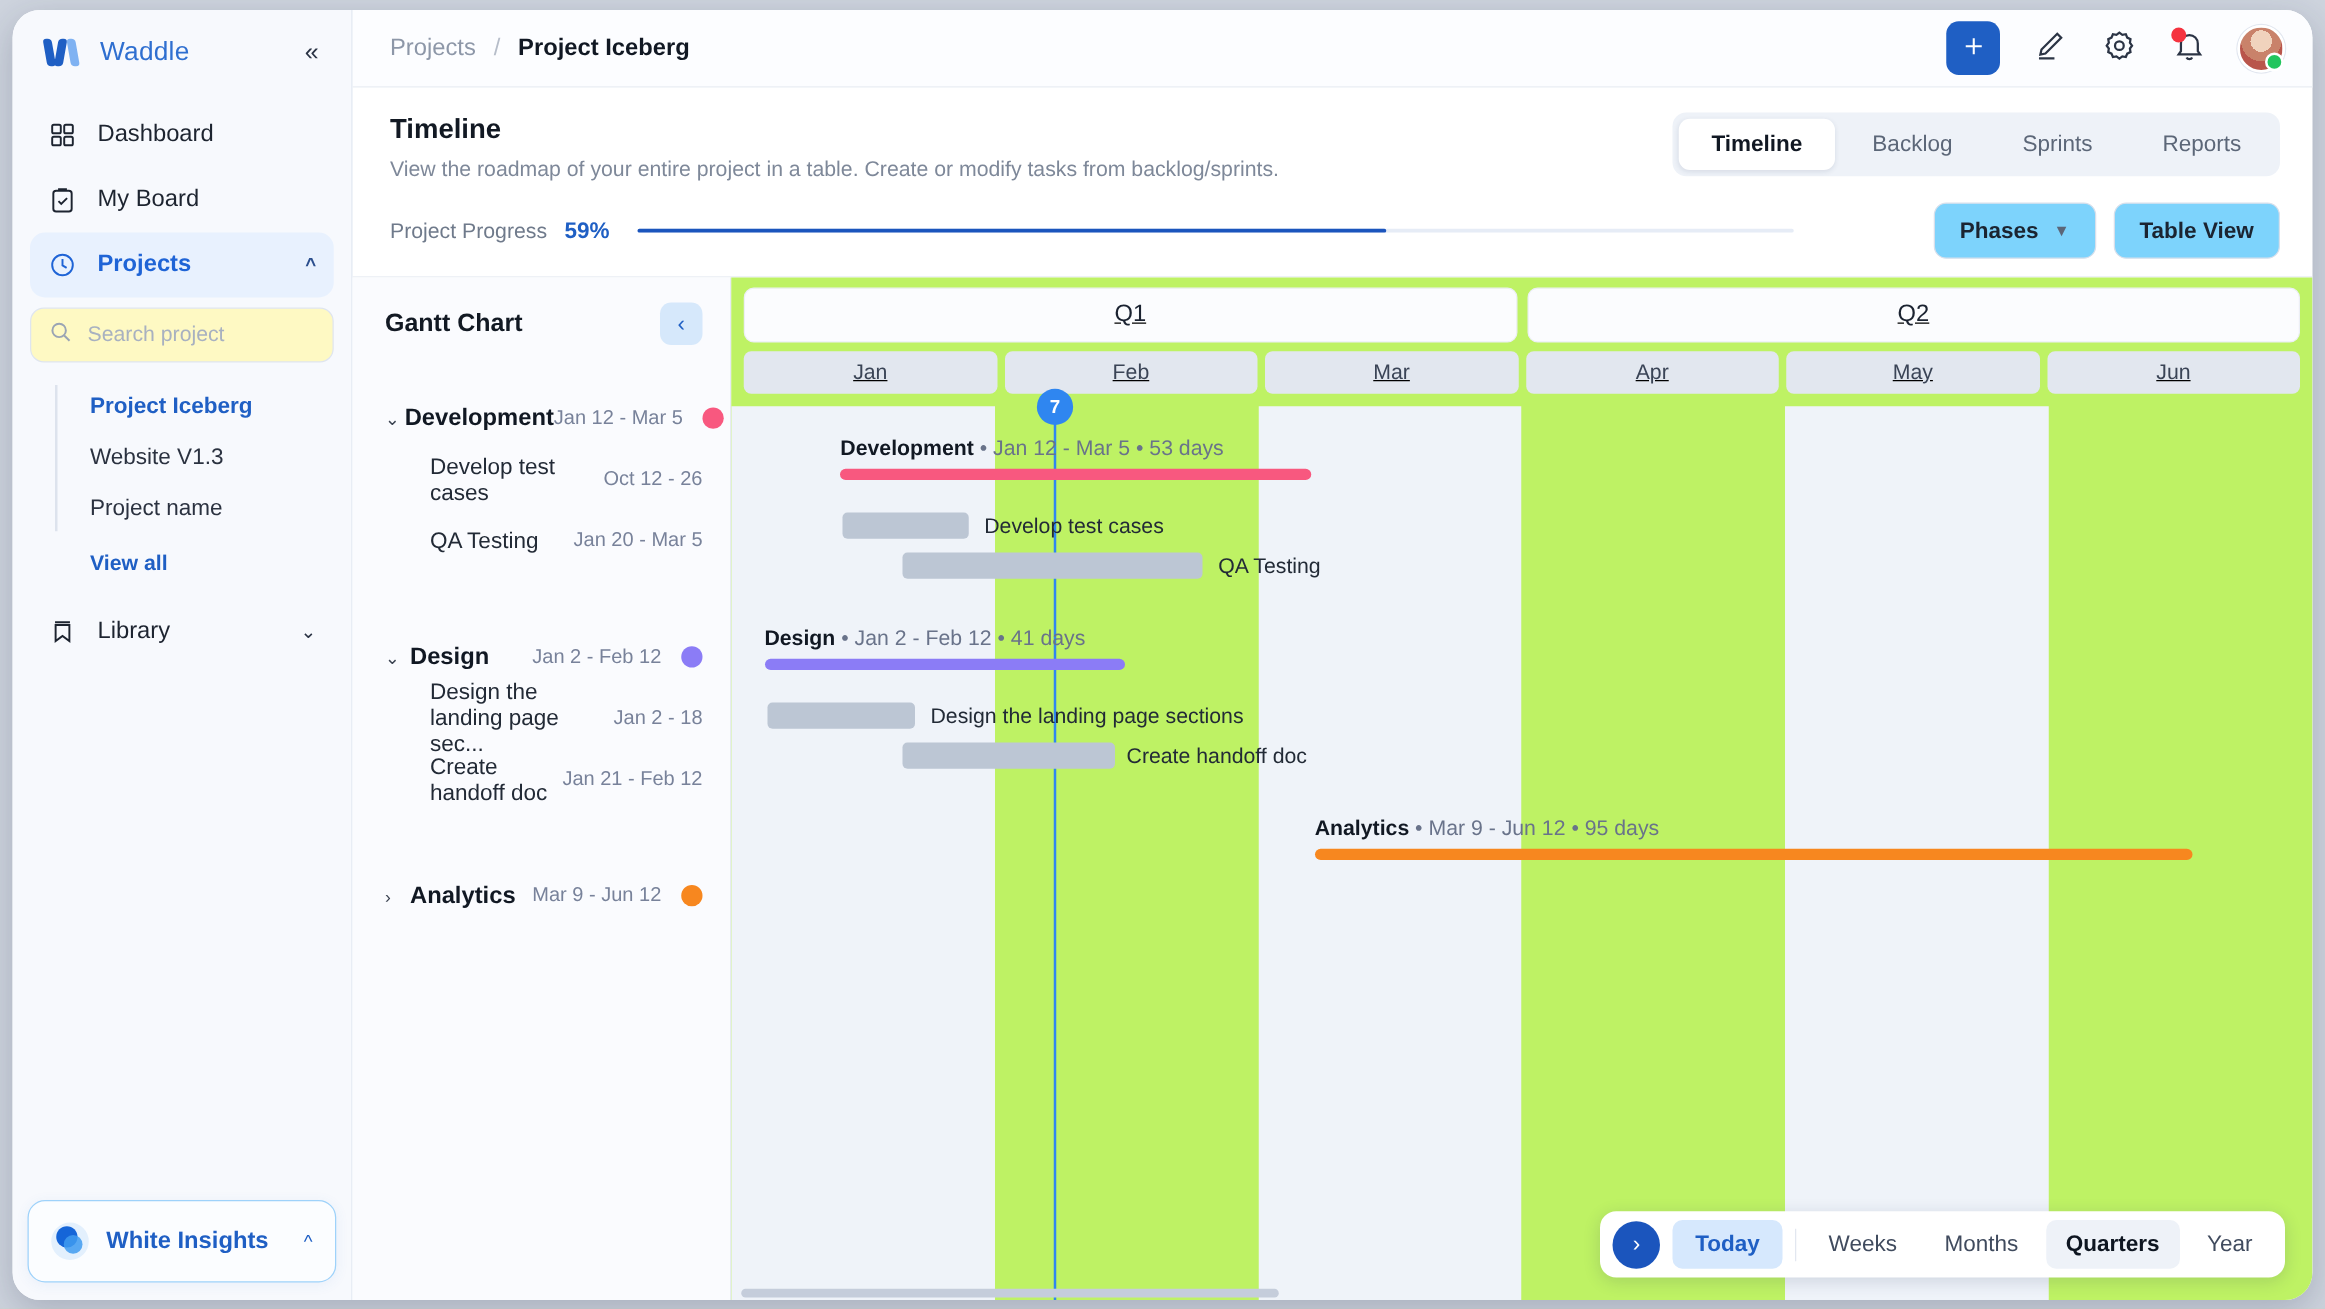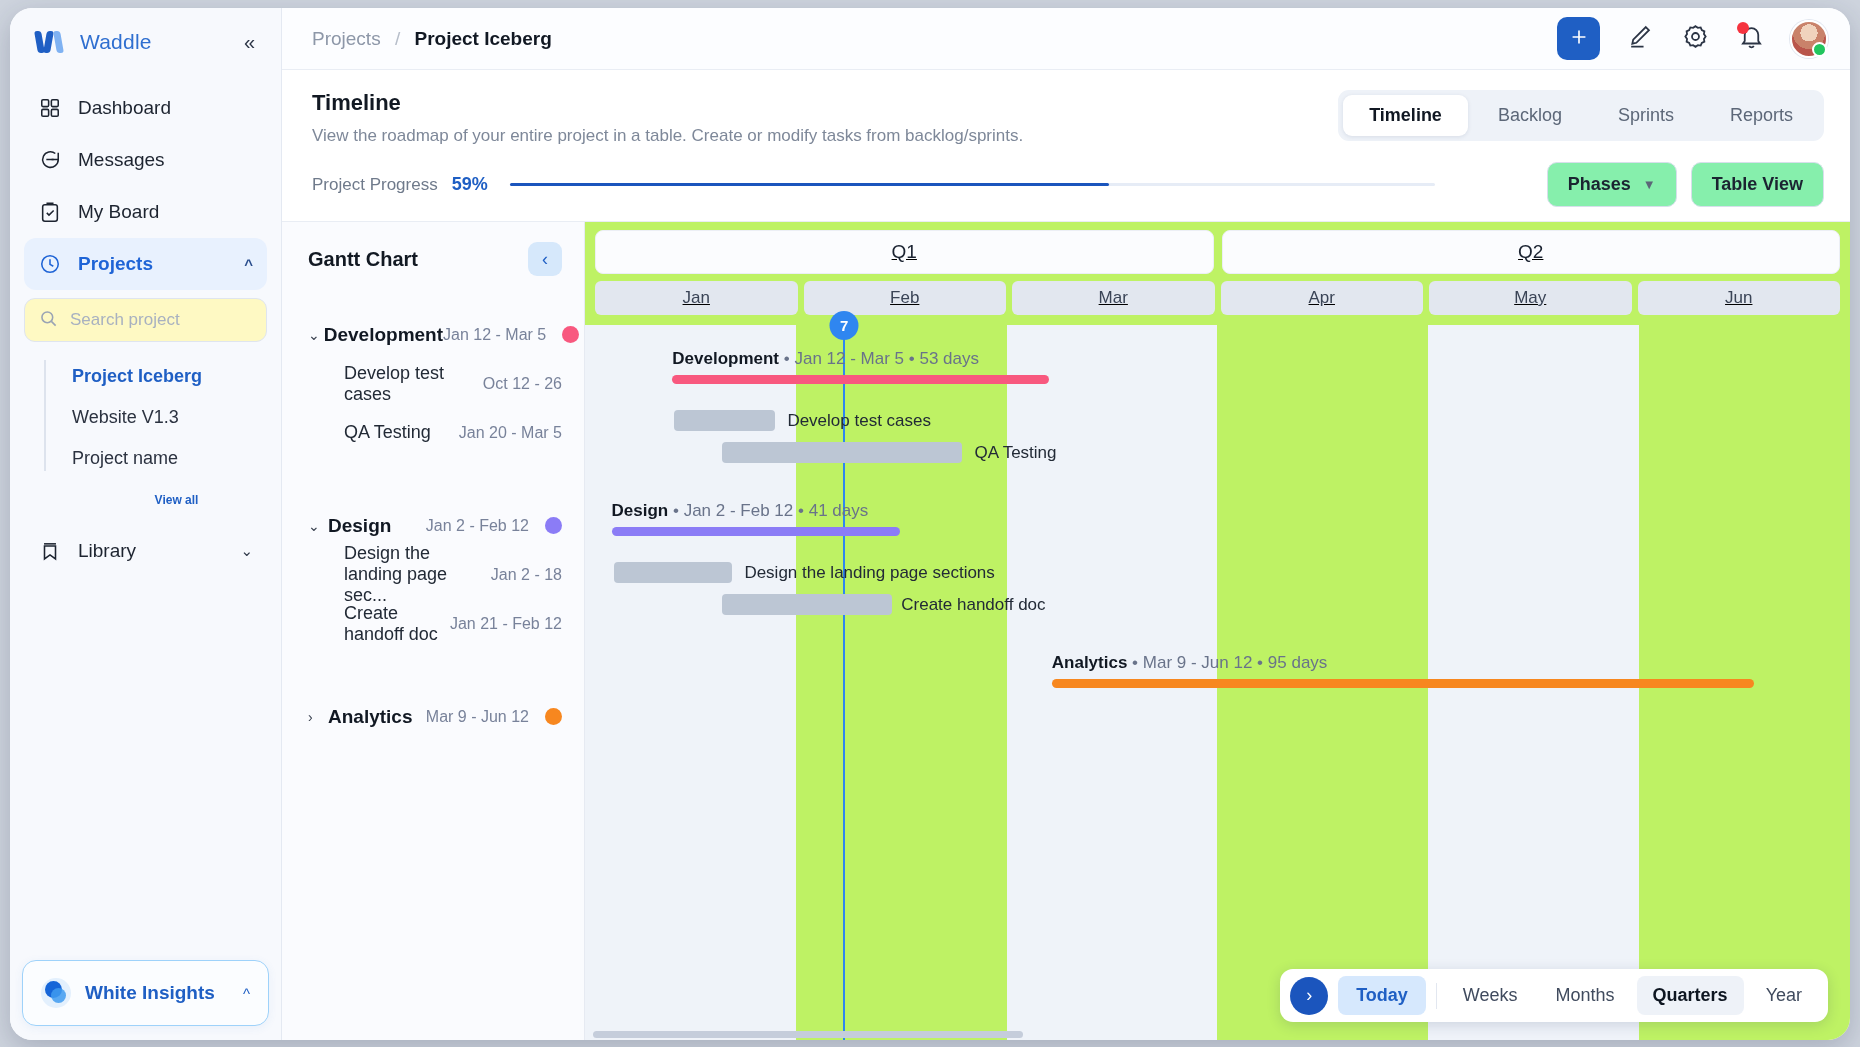--- a/index.html
+++ b/index.html
@@ -75,22 +75,22 @@
   .proj-list { padding: 10px 0 0 44px; position: relative; }
   .proj-list::before {
     content: ""; position: absolute; left: 34px; top: 14px; bottom: 36px;
     width: 1.5px; background: #dde3ed;
   }
   .proj-item {
     font-size: 18px; color: #2b3240; padding: 10px 0 10px 18px; cursor: pointer;
   }
   .proj-item.current { color: #1f5fc4; font-weight: 700; }
   .view-all {
-    font-size: 12px; color: #1f5fc4; font-weight: 600;
-    padding: 14px 0 0 18px; cursor: pointer; text-align: center;
+    font-size: 17px; color: #1f5fc4; font-weight: 600;
+    padding: 14px 0 0 18px; cursor: pointer;
   }
 
   .lib-wrap { padding: 18px 14px 0 14px; }
 
   .insights {
     position: absolute; left: 12px; right: 12px; bottom: 14px;
     height: 66px; border: 1.5px solid #9ed2fa; border-radius: 14px;
     background: #fbfdff; display: flex; align-items: center;
     padding: 0 18px; gap: 14px; cursor: pointer;
     box-shadow: 0 2px 10px rgba(50,110,200,.07);
@@ -152,21 +152,21 @@
   .prog-row { display:flex; align-items:center; margin: 16px 0 14px 0; }
   .prog-label { font-size:17px; color:#6f7a8b; }
   .prog-pct { font-size:18px; font-weight:700; color:#1f5fc4; margin-left: 14px; }
   .prog-track {
     flex: 1; height: 3px; background:#e6ecf6; margin: 0 0 0 22px; border-radius: 3px; position: relative;
     max-width: 925px;
   }
   .prog-fill { position:absolute; left:0; top:0; height:3px; background:#1b55bd; border-radius:3px; }
   .head-btns { margin-left: auto; display:flex; gap: 14px; padding-left: 22px; }
   .obtn {
-    border: 1px solid #d7dfeb; border-radius: 10px; background:#86efac;
+    border: 1px solid #d7dfeb; border-radius: 10px; background:#7dd3fc;
     padding: 11px 20px; font-size: 18px; font-weight:700; color:#1b2troduction;
     color:#1b2431; display:flex; align-items:center; gap:12px; cursor:pointer;
     font-family: "Liberation Sans", sans-serif;
   }
   .obtn .cv { font-size: 13px; color:#5b6678; }
 
   
   .gantt { flex: 1; display: flex; min-height: 0; position: relative; }
   .g-left {
     width: 303px; flex: 0 0 303px; background:#fafbfe;
@@ -264,30 +264,20 @@
       <div class="nav-item">
         <span class="nav-ico">
           <svg viewBox="0 0 24 24" fill="none" stroke="#1d2430" stroke-width="1.7">
             <rect x="3" y="3" width="7.5" height="7.5" rx="1.4"></rect>
               <rect x="13.5" y="3" width="7.5" height="7.5" rx="1.4"></rect>
             <rect x="3" y="13.5" width="7.5" height="7.5" rx="1.4"></rect>
               <rect x="13.5" y="13.5" width="7.5" height="7.5" rx="1.4"></rect>
           </svg>
         </span>
         <span>Dashboard</span>
-      </div>
-      <div class="nav-item">
-        <span class="nav-ico">
-          <svg viewBox="0 0 24 24" fill="none" stroke="#1d2430" stroke-width="1.7">
-            <path d="M21 11.5a8.5 8.5 0 1 1-3.2-6.6"></path>
-              <path d="M21 4.2v7.3h-7.3"></path>
-              <path d="M8 11.5h8"></path>
-          </svg>
-        </span>
-        <span>Messages</span>
       </div>
       <div class="nav-item">
         <span class="nav-ico">
           <svg viewBox="0 0 24 24" fill="none" stroke="#1d2430" stroke-width="1.7">
             <rect x="4" y="4" width="16" height="18" rx="2.4"></rect>
             <path d="M9 4V2.6h6V4"></path>
               <path d="M8.5 13l2.4 2.4L16 10.4"></path>
           </svg>
         </span>
         <span>My Board</span>

